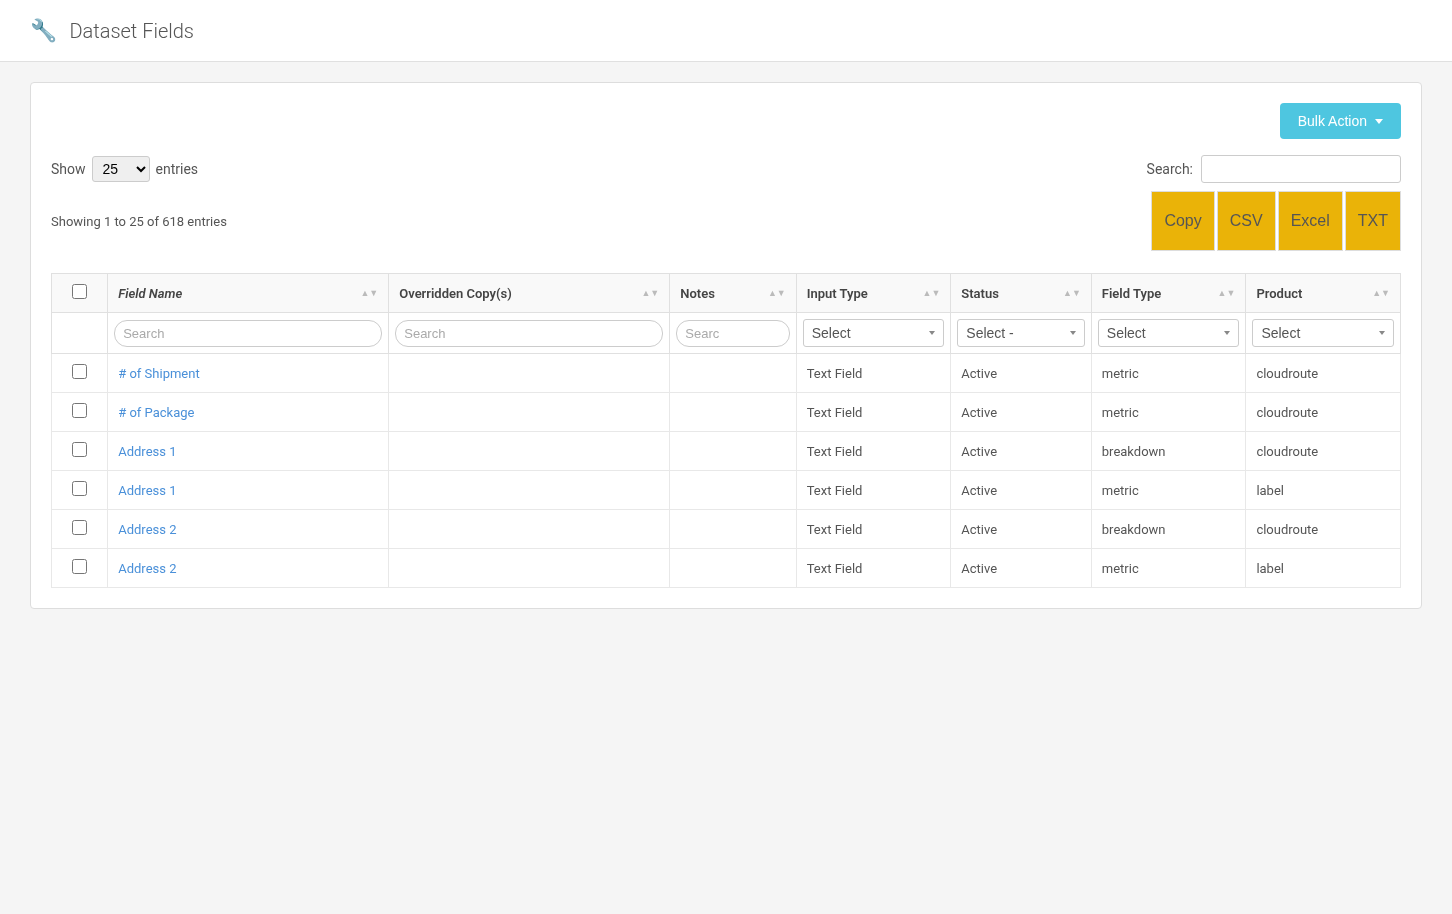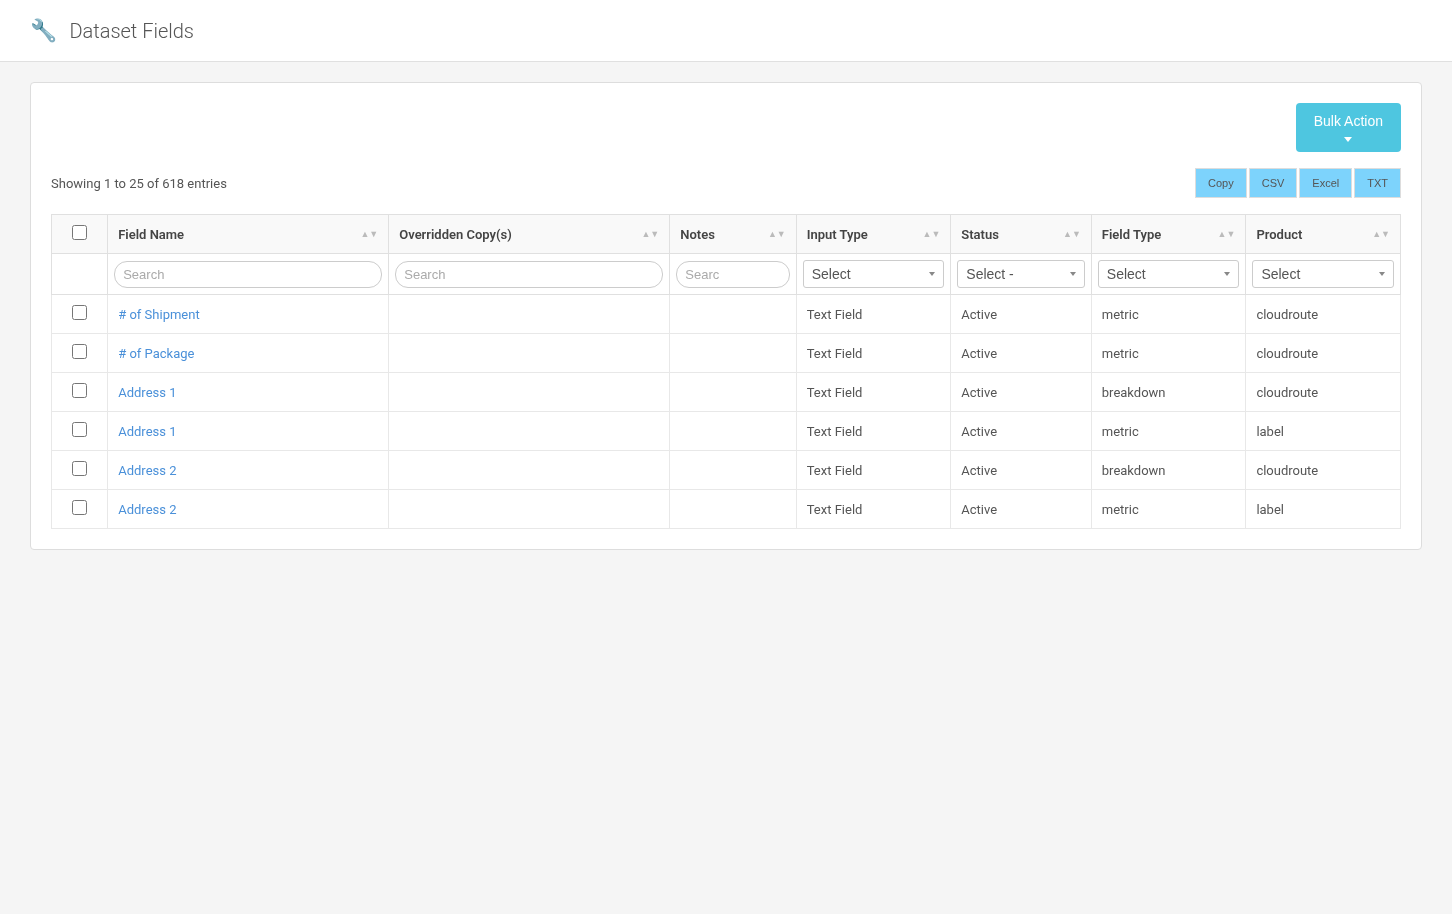--- a/index.html
+++ b/index.html
@@ -51,21 +51,20 @@
       background: #4ec6e0;
       color: #fff;
       border: none;
       padding: 10px 18px;
       border-radius: 4px;
       font-size: 14px;
       cursor: pointer;
       display: flex;
       align-items: center;
       gap: 8px;
-      flex-direction: column;
     }
 
     .bulk-action-btn .caret {
       border-top: 5px solid #fff;
       border-left: 4px solid transparent;
       border-right: 4px solid transparent;
       display: inline-block;
     }
 
     .table-controls-top {
@@ -105,38 +104,38 @@
       border-radius: 3px;
       padding: 5px 8px;
       font-size: 14px;
       width: 200px;
     }
 
     .table-info-row {
       display: flex;
       justify-content: space-between;
       align-items: center;
-      margin-bottom: 16px;
+      margin-bottom: 22px;
     }
 
     .entries-info {
       color: #555;
       font-size: 13px;
     }
 
     .export-buttons {
       display: flex;
       gap: 2px;
     }
 
     .export-btn {
-      background: #7dd3fc;
+      background: #eab308;
       border: 1px solid #ddd;
-      padding: 8px 12px;
-      font-size: 11px;
+      padding: 20px 12px;
+      font-size: 16px;
       cursor: pointer;
       color: #555;
     }
 
     table {
       width: 100%;
       border-collapse: collapse;
       font-size: 13px;
     }
 
@@ -154,21 +153,21 @@
       display: flex;
       align-items: center;
       justify-content: space-between;
     }
 
     .col-checkbox {
       width: 40px;
       text-align: center;
     }
 
-    .col-field-name { width: 200px; }
+    .col-field-name { width: 200px; font-style: italic; }
     .col-overridden { width: 200px; }
     .col-notes { width: 90px; }
     .col-input-type { width: 110px; }
     .col-status { width: 100px; }
     .col-field-type { width: 110px; }
     .col-product { width: 110px; }
 
     .filter-row td {
       border: 1px solid #e0e0e0;
       padding: 6px 6px;
@@ -257,20 +256,36 @@
 <div class="main-content">
   <div class="card">
 
     <div class="card-toolbar">
       <button class="bulk-action-btn">
         <span>Bulk Action</span>
         <span class="caret"></span>
       </button>
     </div>
 
+    <div class="table-controls-top">
+      <div class="show-entries">
+        <span>Show</span>
+        <select>
+          <option>10</option>
+          <option selected="">25</option>
+          <option>50</option>
+          <option>100</option>
+        </select>
+        <span>entries</span>
+      </div>
+      <div class="search-bar">
+        <label>Search:</label>
+        <input type="text" style="">
+      </div>
+    </div>
 
     <div class="table-info-row">
       <span class="entries-info">Showing 1 to 25 of 618 entries</span>
       <div class="export-buttons">
         <button class="export-btn">Copy</button>
         <button class="export-btn">CSV</button>
         <button class="export-btn">Excel</button>
         <button class="export-btn">TXT</button>
       </div>
     </div>

